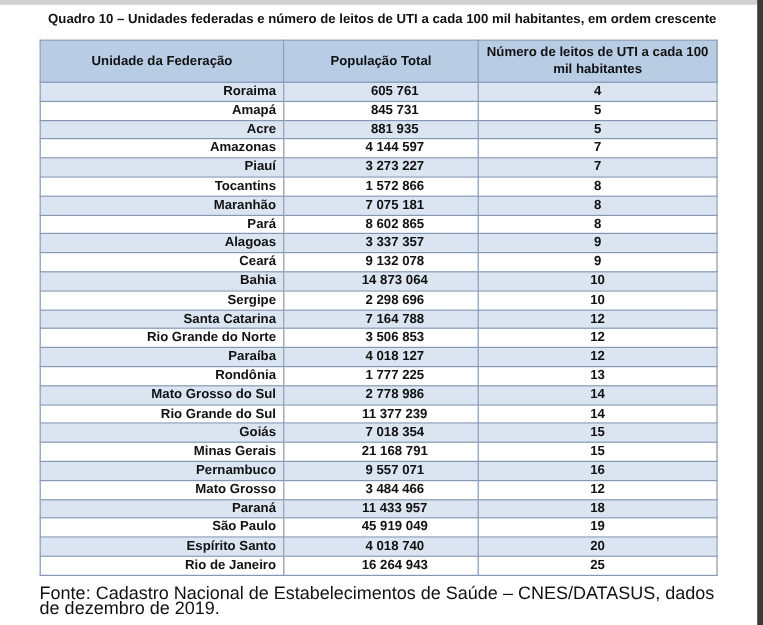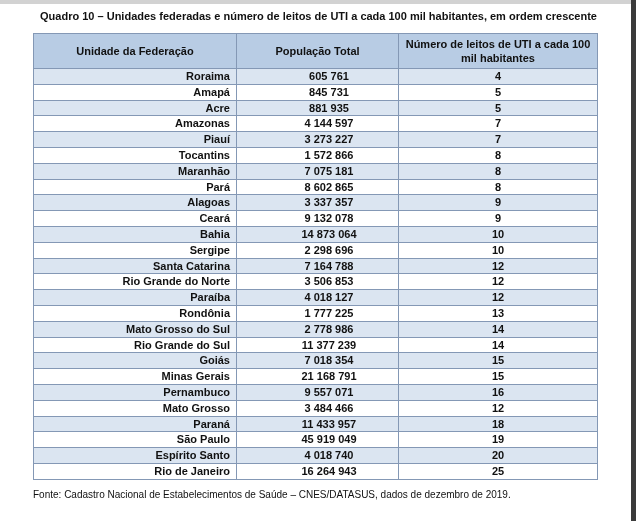--- a/index.html
+++ b/index.html
@@ -51,21 +51,21 @@
     padding:0 6px;line-height:14.8px;height:15px;vertical-align:middle;
     white-space:nowrap;overflow:hidden;
   }
   .data-table td.cell-uf{text-align:right;}
   .data-table td.cell-pop{text-align:center;padding-left:29px;}
   .data-table td.cell-beds{text-align:center;}
   tr.shaded td{background:var(--row-shaded);}
   tr.plain td{background:var(--row-plain);margin-left:16px;}
   .source-note{
     margin-top:8px;
-    font-size:10px;font-weight:normal;text-align:left;
+    font-size:15px;font-weight:normal;text-align:left;
     line-height:13px;
   }
 </style>
 </head>
 <body>
 
 <div class="top-edge"></div>
 <div class="right-edge"></div>
 
 <div class="content">

